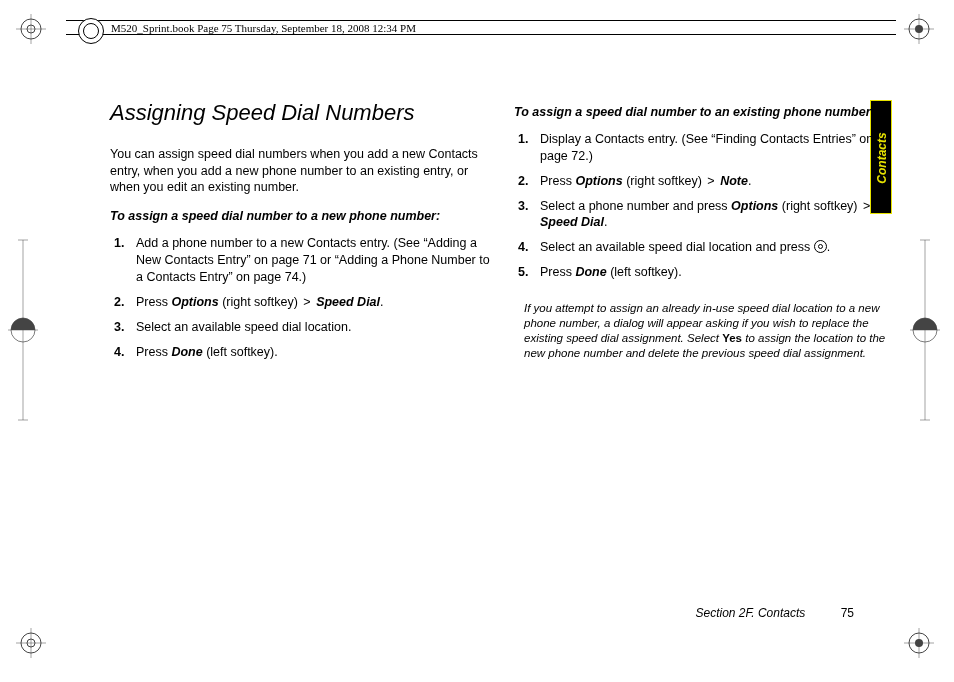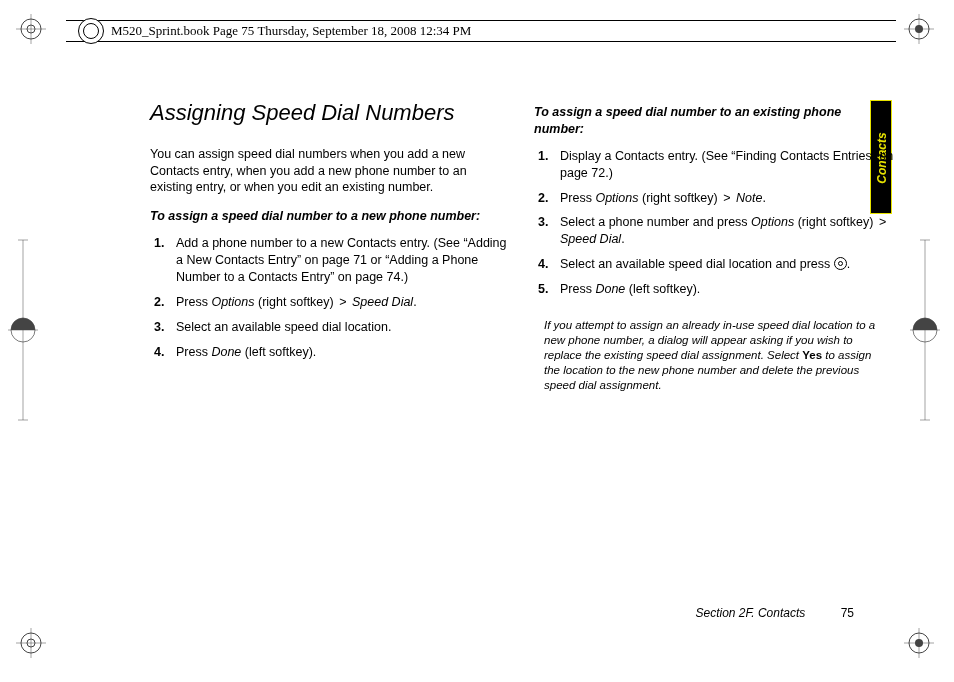--- a/index.html
+++ b/index.html
@@ -19,27 +19,27 @@
     .crop-mark svg { width: 100%; height: 100%; }
     .crop-tl { top: 14px; left: 16px; }
     .crop-tr { top: 14px; right: 20px; }
     .crop-bl { bottom: 24px; left: 16px; }
     .crop-br { bottom: 24px; right: 20px; }
     .reg-left { position: absolute; top: 200px; left: 8px; width: 30px; height: 260px; }
     .reg-right { position: absolute; top: 200px; right: 14px; width: 30px; height: 260px; }
     .header-rule {
       position: absolute;
       top: 20px; left: 66px; right: 58px;
-      height: 22px;
+      height: 15px;
       border-top: 0.5px solid #000;
       border-bottom: 0.5px solid #000;
       display: flex;
       align-items: center;
       padding-left: 45px;
-      font-size: 13px;
+      font-size: 11px;
       font-family: "Times New Roman", serif;
     }
     .header-circle {
       position: absolute;
       top: 18px; left: 78px;
       width: 26px; height: 26px;
       border-radius: 50%;
       border: 0.5px solid #000;
       background: #fff;
       display: flex; align-items: center; justify-content: center;
@@ -49,21 +49,20 @@
       display:flex; align-items:center; justify-content:center;
     }
     .page-area {
       position: absolute;
       top: 98px;
       left: 110px;
       right: 60px;
       bottom: 60px;
       display: flex;
       gap: 24px;
-      margin-left: 40px;
     }
     .col {
       flex: 1;
       font-size: 12.5px;
       line-height: 1.35;
       color: #000;
     }
     .title {
       font-style: italic;
       font-weight: normal;
@@ -90,21 +89,21 @@
       position: relative;
       padding-left: 26px;
       margin-bottom: 8px;
     }
     .steps li::before {
       content: counter(step) ".";
       position: absolute;
       left: 4px;
       font-weight: bold;
     }
-    .bold-it { font-weight: normal; font-style: italic; }
+    .bold-it { font-weight: bold; font-style: italic; }
     .bold { font-weight: bold; }
     .ok-icon {
       display: inline-block;
       width: 13px; height: 13px;
       border: 1px solid #000;
       border-radius: 50%;
       vertical-align: -2px;
       position: relative;
     }
     .ok-icon::after {

